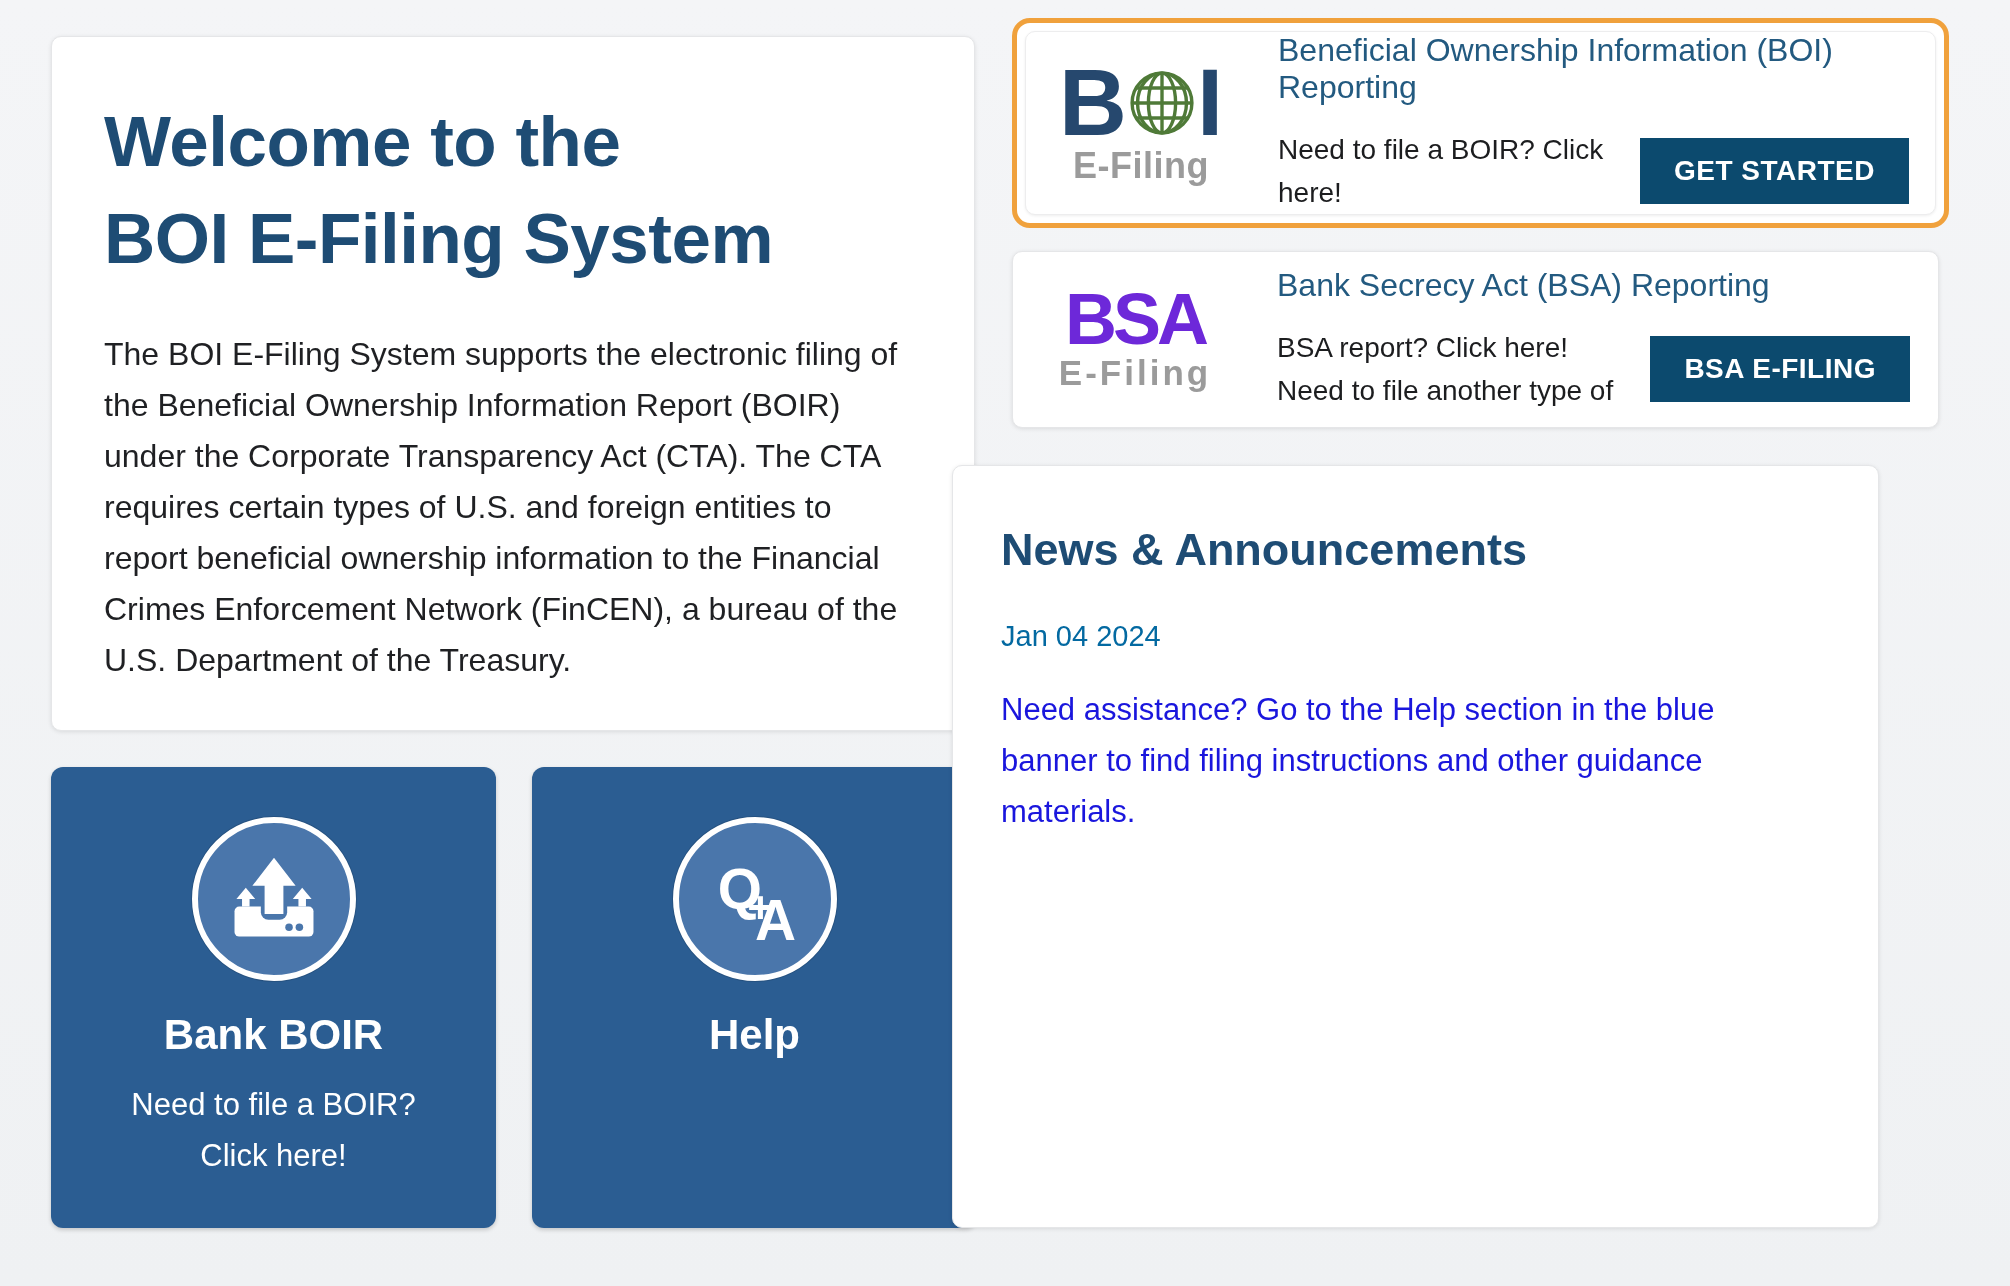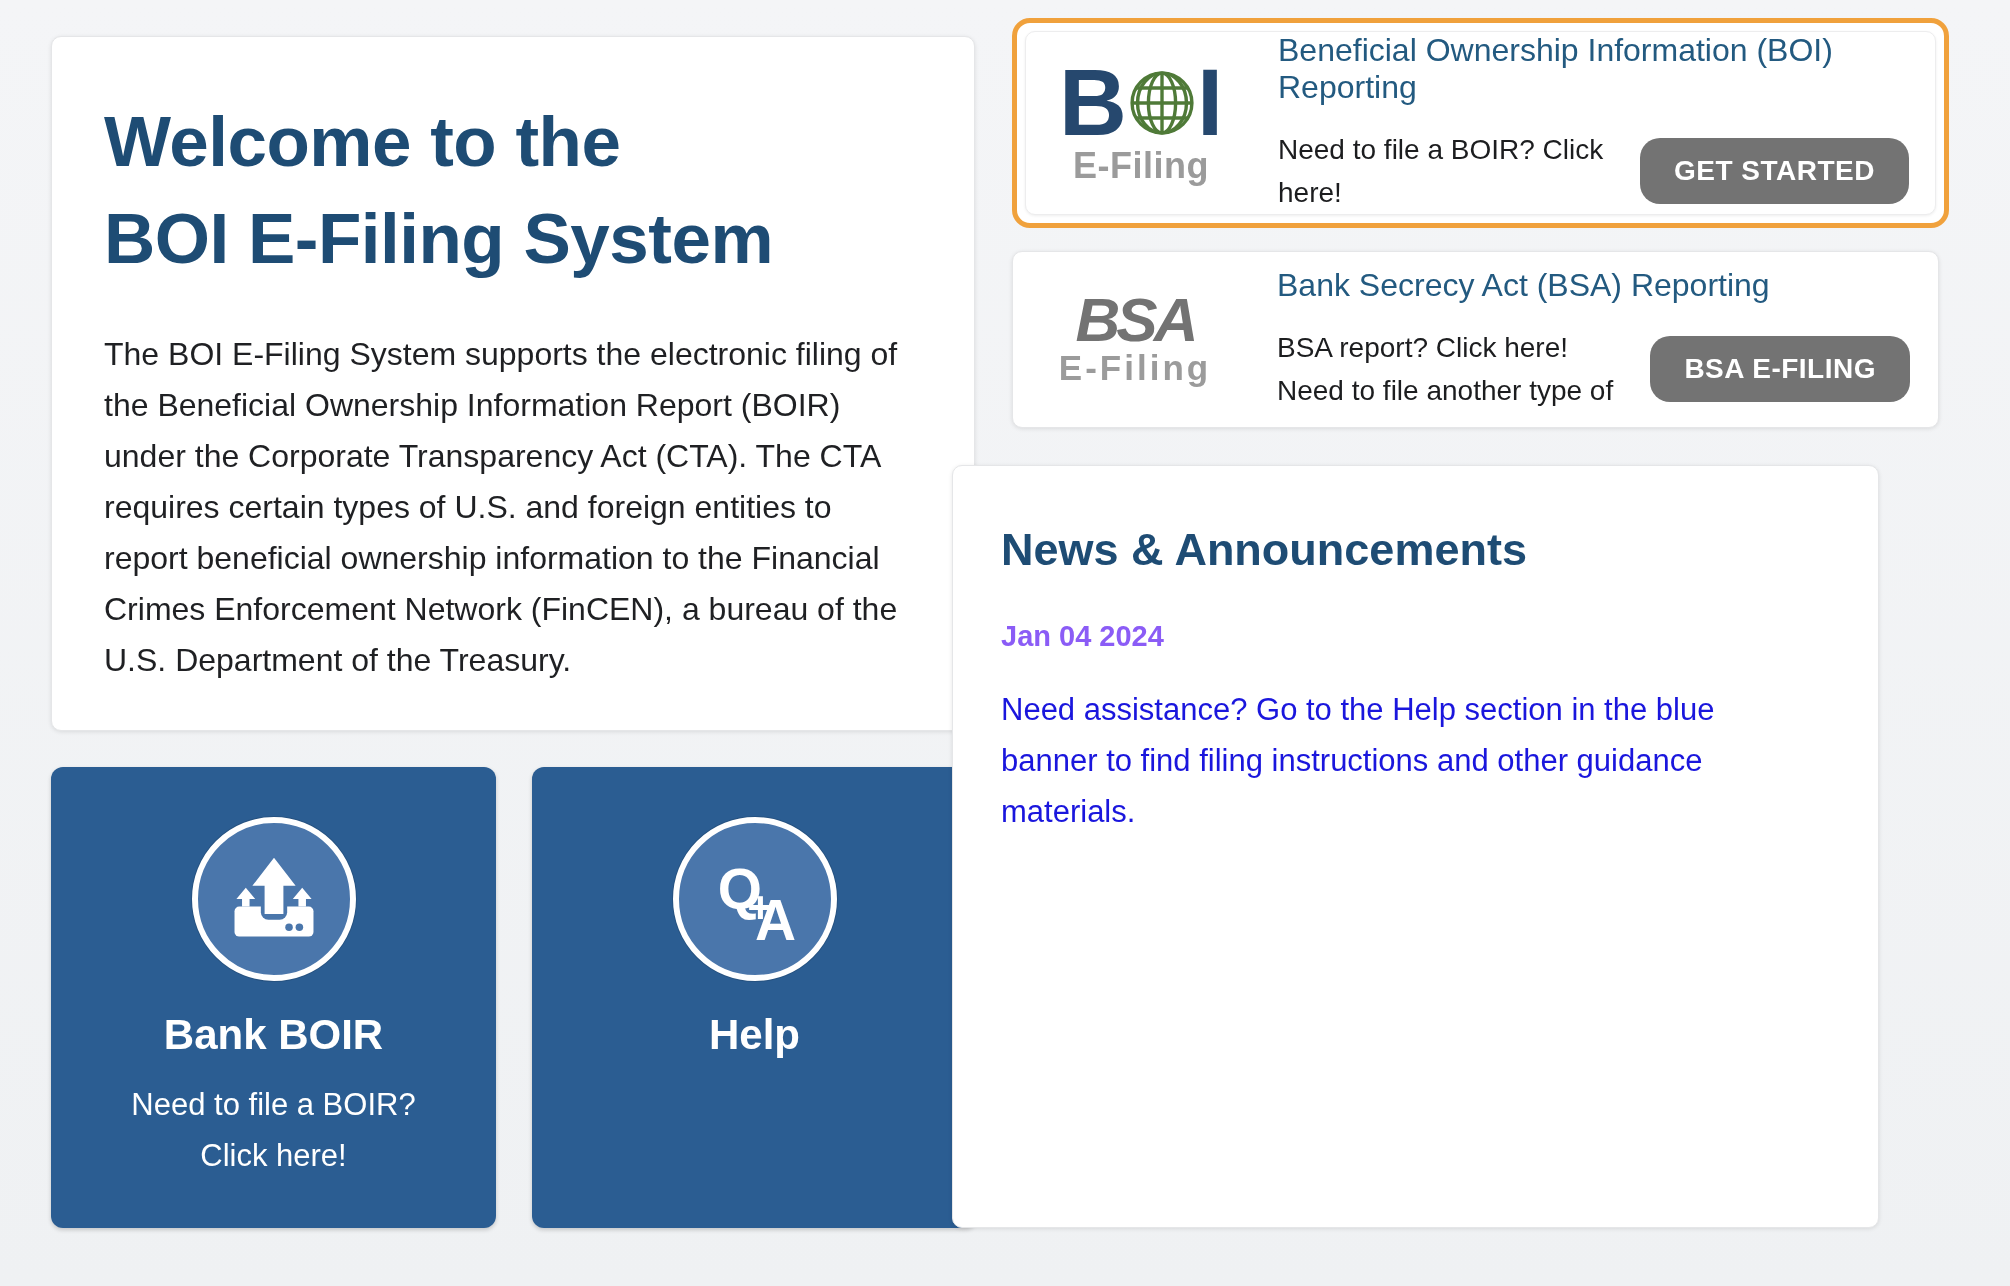--- a/index.html
+++ b/index.html
@@ -97,46 +97,46 @@
   .boi-letter { font-size: 94px; line-height: 0.94; font-weight: 700; color: #26486e; }
   .boi-globe { margin: 0 1px; }
   .boi-efiling {
     font-size: 36px; font-weight: 700; color: #9b9b9b;
     letter-spacing: 0.5px; margin-top: -2px; text-align: center;
   }
 
   
   .bsa-logo { width: 188px; text-align: center; flex: 0 0 auto; }
   .bsa-word {
-    font-size: 62px; line-height: 0.92; font-weight: 700; font-style: italic;
-    color: #737373; letter-spacing: -4px;
+    font-size: 72px; line-height: 0.92; font-weight: 700; 
+    color: #6d28d9; letter-spacing: -4px;
   }
   .bsa-efiling {
     font-size: 35px; font-weight: 700; color: #9b9b9b;
     letter-spacing: 3px; margin-top: 0;
   }
 
   .panel-text { flex: 1; padding-left: 48px; min-width: 0; }
   .panel-title { font-size: 32px; color: #235a80; margin-bottom: 22px; }
   .panel-row { display: flex; align-items: center; }
   .panel-prompt { font-size: 28px; line-height: 43px; color: #1c1d1f; }
   .btn {
     margin-left: auto; flex: 0 0 auto;
-    background: #737373; color: #ffffff;
+    background: #0c4a6e; color: #ffffff;
     font-family: inherit; font-weight: 700; font-size: 28px;
-    padding: 17px 34px; border: none; border-radius: 20px;
+    padding: 17px 34px; border: none; border-radius: 0;
     cursor: pointer; letter-spacing: 0.5px;
   }
 
   
   #news-card h2 {
     margin: 0 0 44px 0;
     font-size: 45px; font-weight: 700; color: #1e4c74;
   }
-  .news-date { font-size: 29px; color: #8b5cf6; margin-bottom: 8px; font-weight: bold; }
+  .news-date { font-size: 29px; color: #0369a1; margin-bottom: 8px; }
   .news-link {
     display: block; max-width: 815px;
     font-size: 31px; line-height: 51px;
     color: #1a16dd; text-decoration: none; cursor: pointer; margin-top: 31px;
   }
 </style>
 </head>
 <body>
 
 <div id="welcome-card" class="card">

